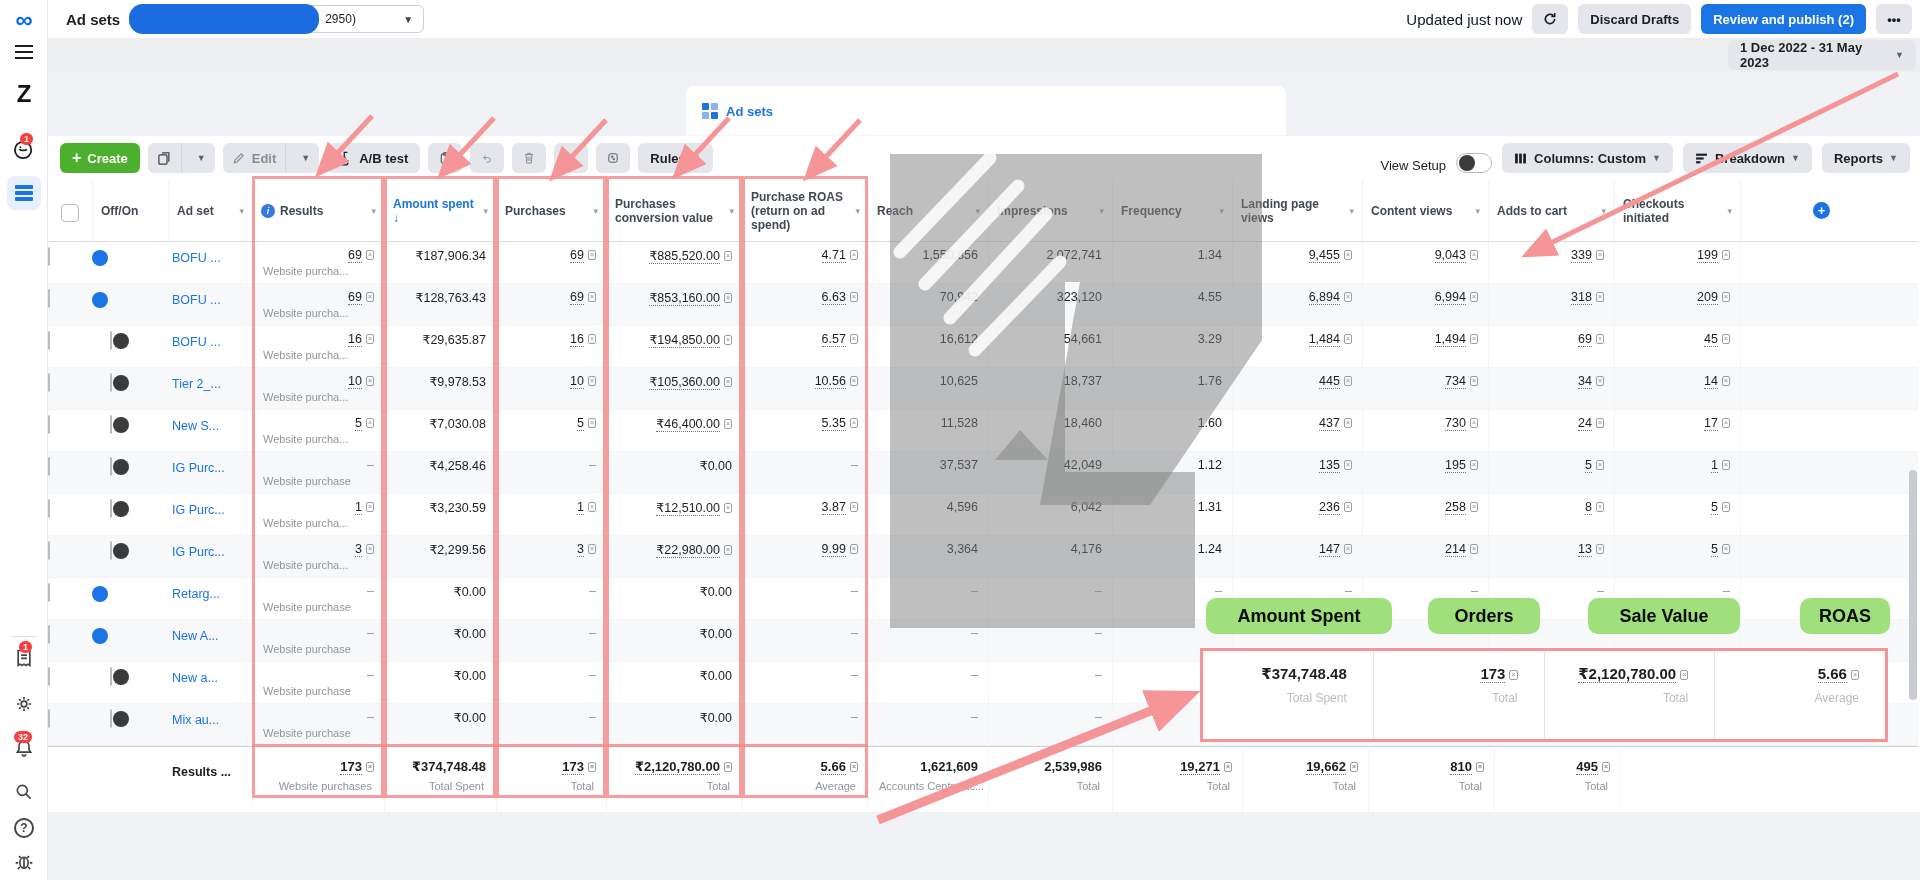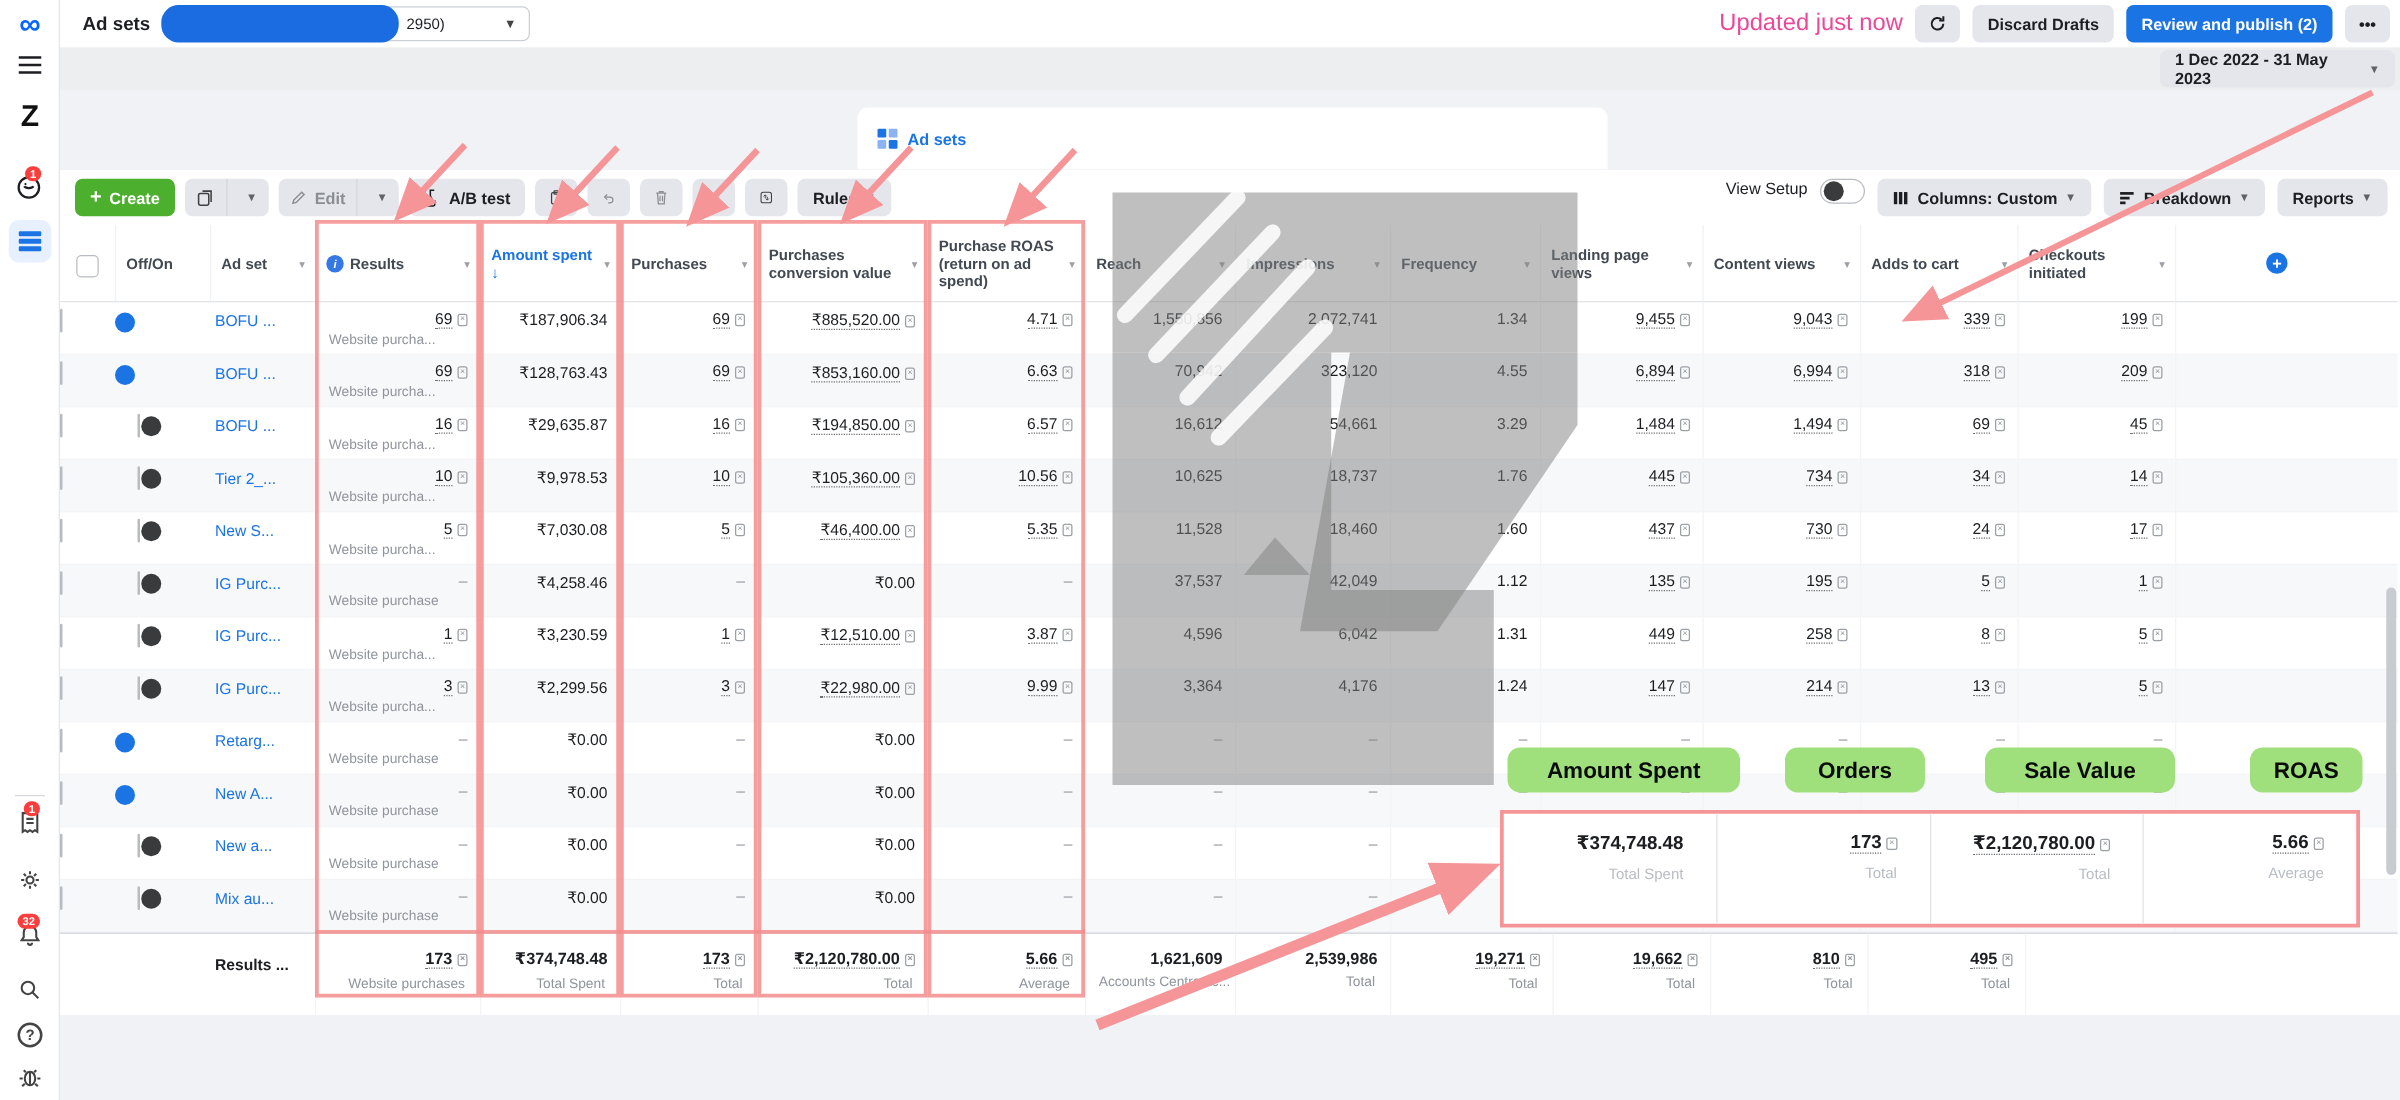--- a/index.html
+++ b/index.html
@@ -23,21 +23,21 @@
   
   #topbar { position:absolute; left:48px; top:0; width:1872px; height:38px; background:#fff; z-index:20;
     display:flex; align-items:center; }
   .tb-title { font-size:15px; font-weight:bold; color:#1c1e21; margin-left:18px; }
   .acct-select { position:relative; margin-left:14px; width:290px; height:28px; border:1px solid #ccd0d5;
     border-radius:6px; background:#fff; display:flex; align-items:center; }
   .acct-redact { position:absolute; left:-6px; top:-2px; width:190px; height:30px; background:#1b6ce0; border-radius:14px; }
   .acct-txt { margin-left:190px; font-size:12px; color:#1c1e21; }
   .acct-caret { margin-left:auto; margin-right:10px; font-size:10px; color:#444; }
   #tb-right { margin-left:auto; display:flex; align-items:center; gap:10px; margin-right:8px; }
-  .updated { font-size:19px; color:#ec4899; }
+  .updated { font-size:15px; color:#0f172a; }
   .gbtn { height:30px; background:#e4e6eb; border-radius:6px; display:flex; align-items:center;
     justify-content:center; font-size:13px; font-weight:bold; color:#1c1e21; padding:0 12px; cursor:pointer; }
   .bluebtn { background:#1b74e4; color:#fff; }
   .icbtn { width:36px; padding:0; }
 
   
   #searchrow { position:absolute; left:48px; top:38px; width:1872px; height:34px; background:#eceef0; z-index:20; }
   #searchbar { position:absolute; left:8px; top:3px; width:1664px; height:28px; background:#fff;
     border-radius:16px; display:flex; align-items:center; padding-left:12px; }
   #searchbar input { border:none; outline:none; font-size:13px; color:#1c1e21; width:90%;
@@ -58,21 +58,21 @@
   
   #card { position:absolute; left:48px; top:136px; width:1872px; height:676px; background:#fff; z-index:10; }
   #toolbar { position:absolute; left:0; top:0; width:100%; height:44px; display:flex; align-items:center;
     padding-left:12px; gap:8px; }
   .t-ic { width:34px; }
   .greenbtn { background:#4caf2d; color:#fff; }
   .split { display:flex; padding:0; overflow:hidden; }
   .split > span { display:flex; align-items:center; padding:0 9px; height:100%; }
   .split .sep { width:1px; background:#d3d6db; padding:0; }
   .muted { color:#8a8d91; }
-  #toolbar-right { margin-left:auto; display:flex; align-items:flex-start; gap:10px; margin-right:10px; }
+  #toolbar-right { margin-left:auto; display:flex; align-items:flex-end; gap:10px; margin-right:10px; }
   .vs-label { font-size:13px; color:#1c1e21; }
   .tgl { width:36px; height:20px; border-radius:10px; position:relative; cursor:pointer; flex:0 0 auto; }
   .tgl.on { background:#cfe1fb; }
   .tgl.on::after { content:""; position:absolute; right:2px; top:2px; width:16px; height:16px; border-radius:50%; background:#1b74e4; }
   .tgl.off { background:#fff; border:1px solid #b8bcc2; }
   .tgl.off::after { content:""; position:absolute; left:2px; top:1px; width:16px; height:16px; border-radius:50%; background:#3a3b3c; }
   .caret { font-size:9px; color:#5f6368; margin-left:6px; }
 
   
   #thead { position:absolute; left:0; top:44px; width:1870px; height:62px; display:flex;
@@ -687,21 +687,21 @@
           <div class="cell" style="width: 120px;">
             <div class="num"><span class="val">4,596</span></div>
           </div>
           <div class="cell" style="width: 124px;">
             <div class="num"><span class="val">6,042</span></div>
           </div>
           <div class="cell" style="width: 120px;">
             <div class="num"><span class="val">1.31</span></div>
           </div>
           <div class="cell" style="width: 130px;">
-            <div class="num"><span class="val und">449</span><span class="attr">×</span></div>
+            <div class="num"><span class="val und">236</span><span class="attr">×</span></div>
           </div>
           <div class="cell" style="width: 126px;">
             <div class="num"><span class="val und">258</span><span class="attr">×</span></div>
           </div>
           <div class="cell" style="width: 126px;">
             <div class="num"><span class="val und">8</span><span class="attr">×</span></div>
           </div>
           <div class="cell" style="width: 126px;">
             <div class="num"><span class="val und">5</span><span class="attr">×</span></div>
           </div>

